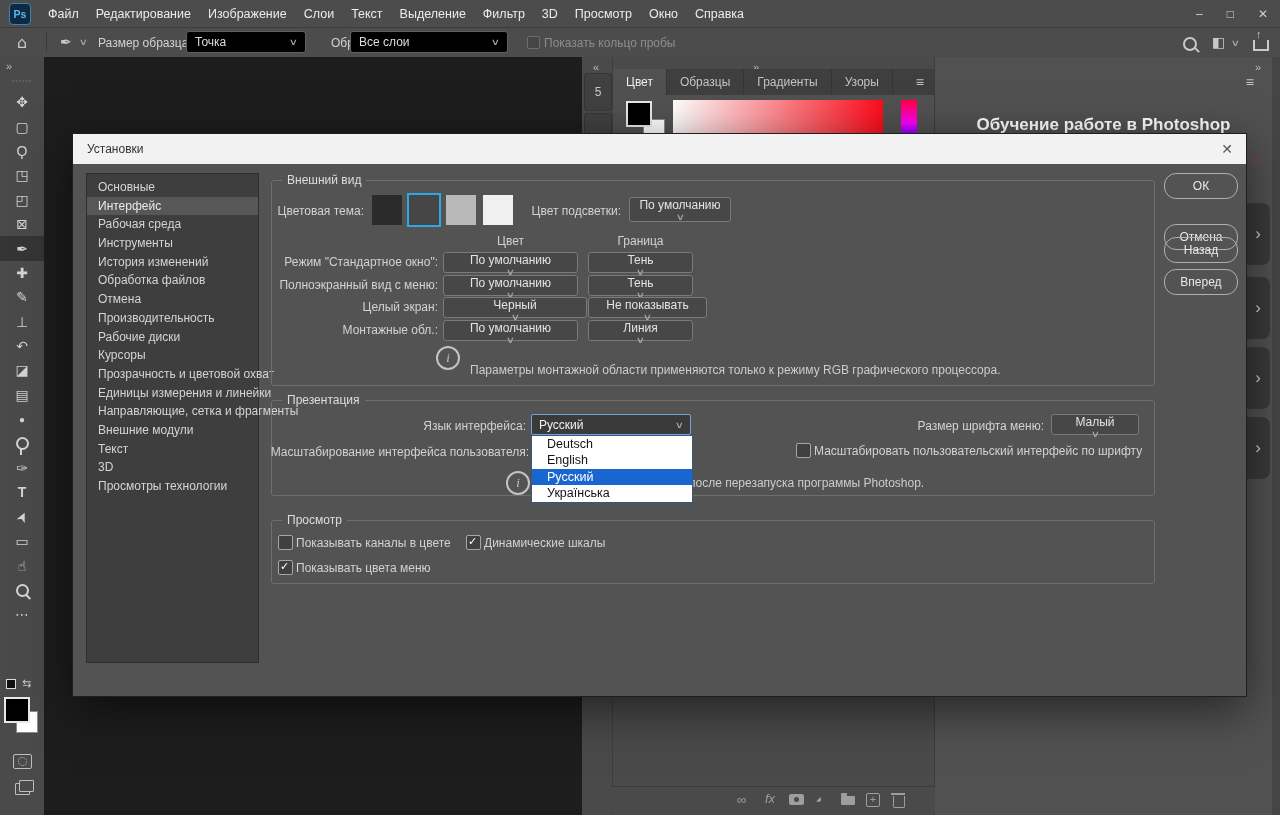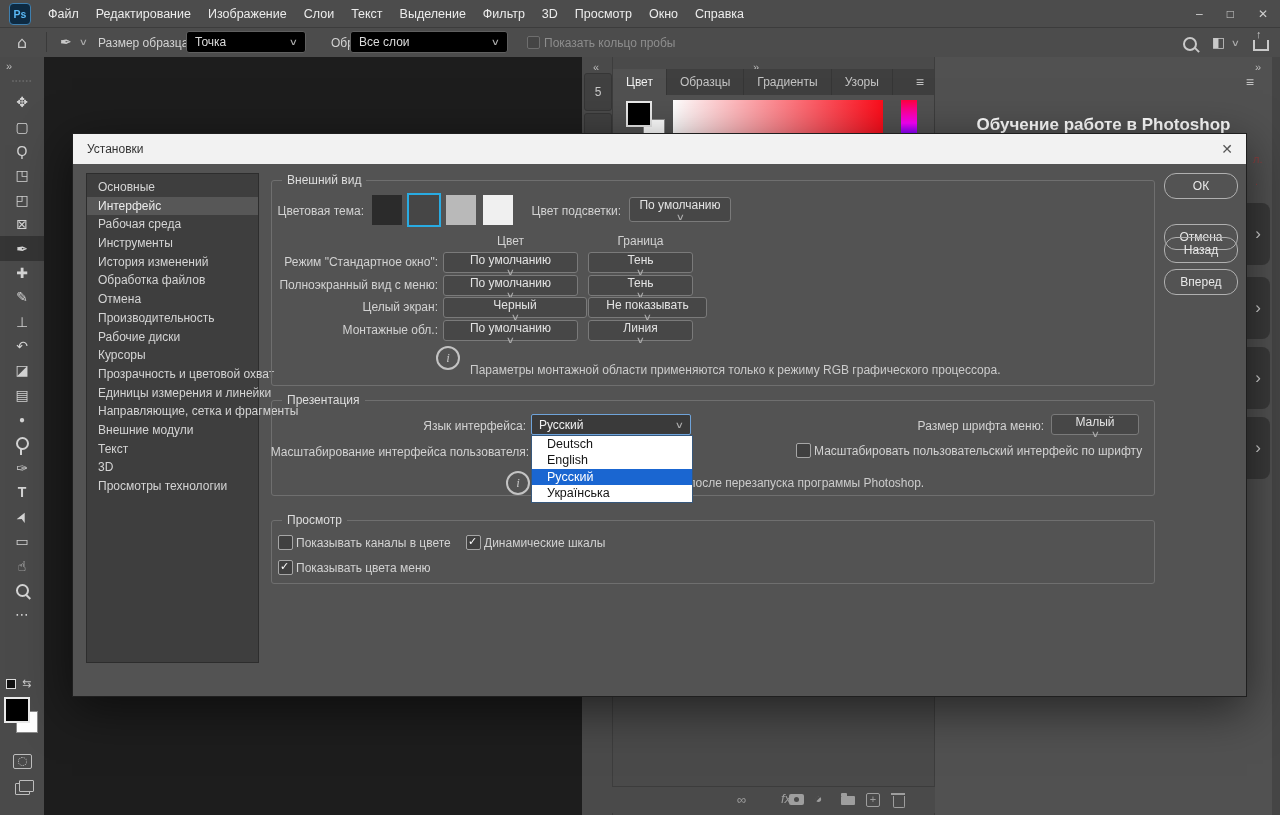--- a/index.html
+++ b/index.html
@@ -283,21 +283,21 @@
       </div>
     <div class="card" style="left:217px;top:360px;">
         <span class="cchev">›</span>
       </div>
   </div>
 
   <div class="rightstrip"></div>
 
   <div class="layersbar">
     <span class="lbi" style="left:125px;top:5px;">∞</span>
-    <span class="lbi" style="left:169px;top:4px;font-style:italic;">fx</span>
+    <span class="lbi" style="left:153px;top:4px;font-style:italic;">fx</span>
     <span class="maski" style="left:177px;"></span>
     <span class="lbi" style="left:203px;top:4px;transform:rotate(45deg);">◑</span>
     <span class="foldi" style="left:229px;"></span>
     <span class="newli" style="left:254px;">+</span>
     <span class="trashi" style="left:281px;"></span>
   </div>
 
   <div class="dialog">
     <div class="dlgtitle">
       <span class="ttl">Установки</span>

